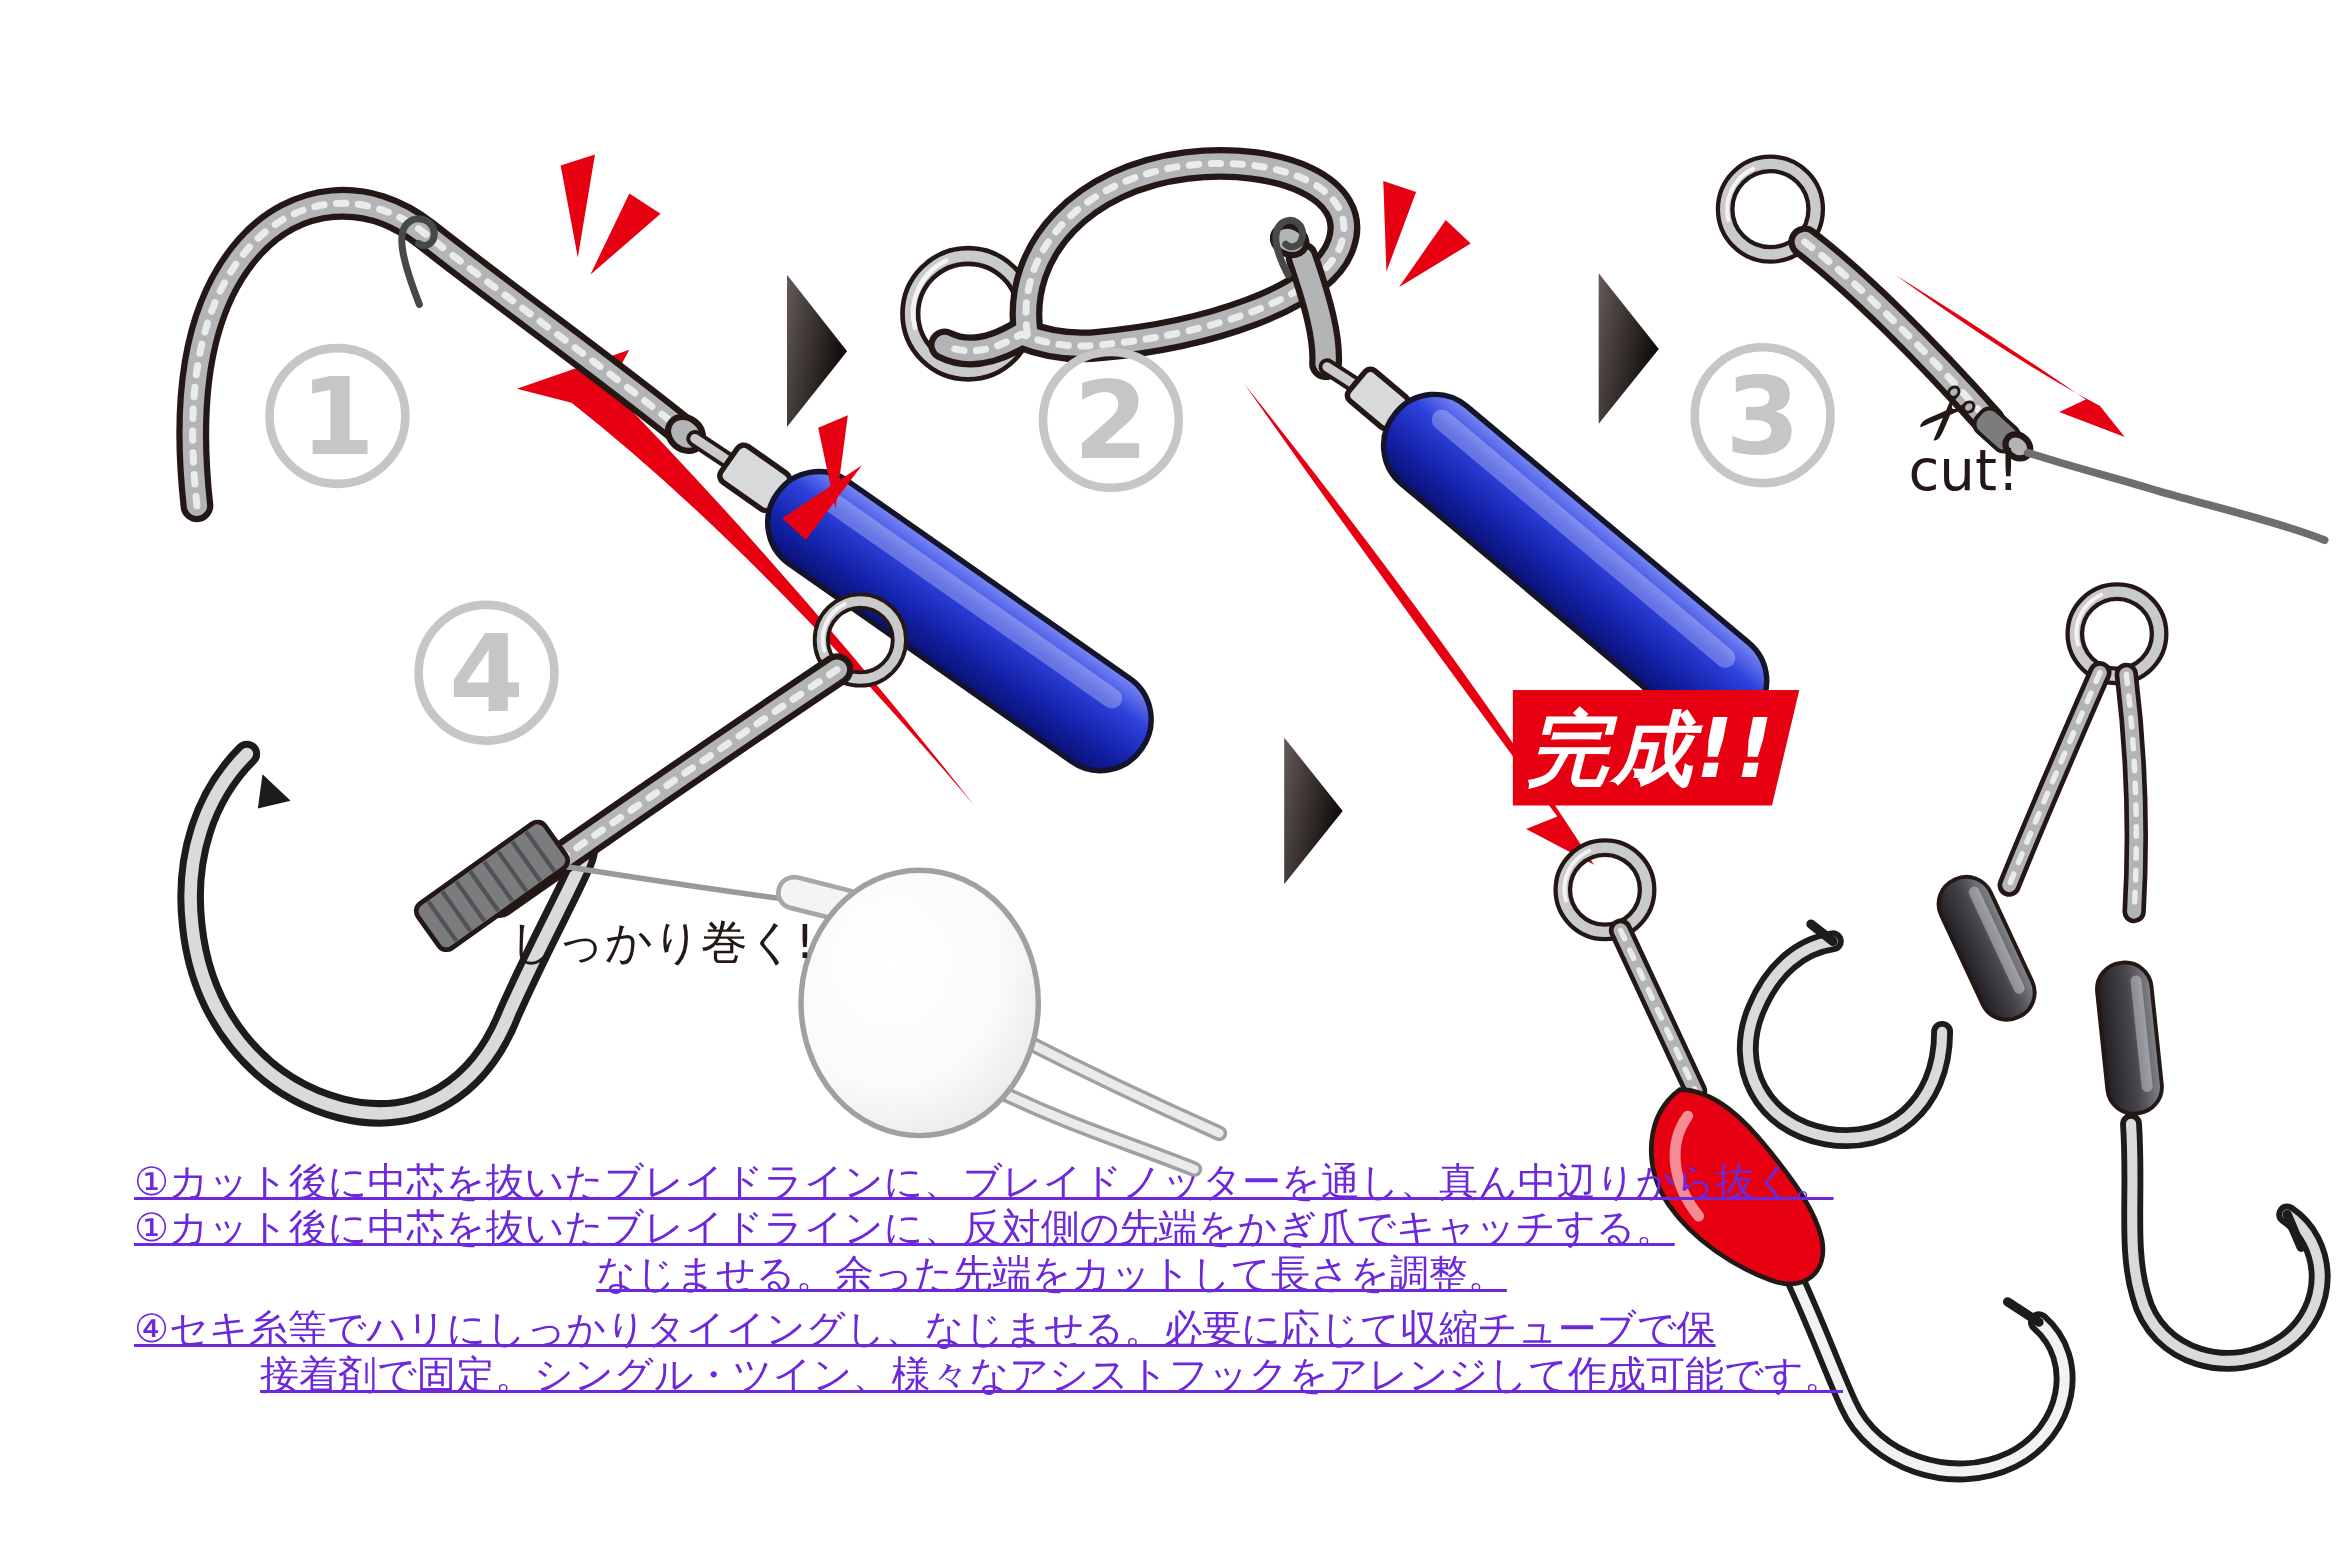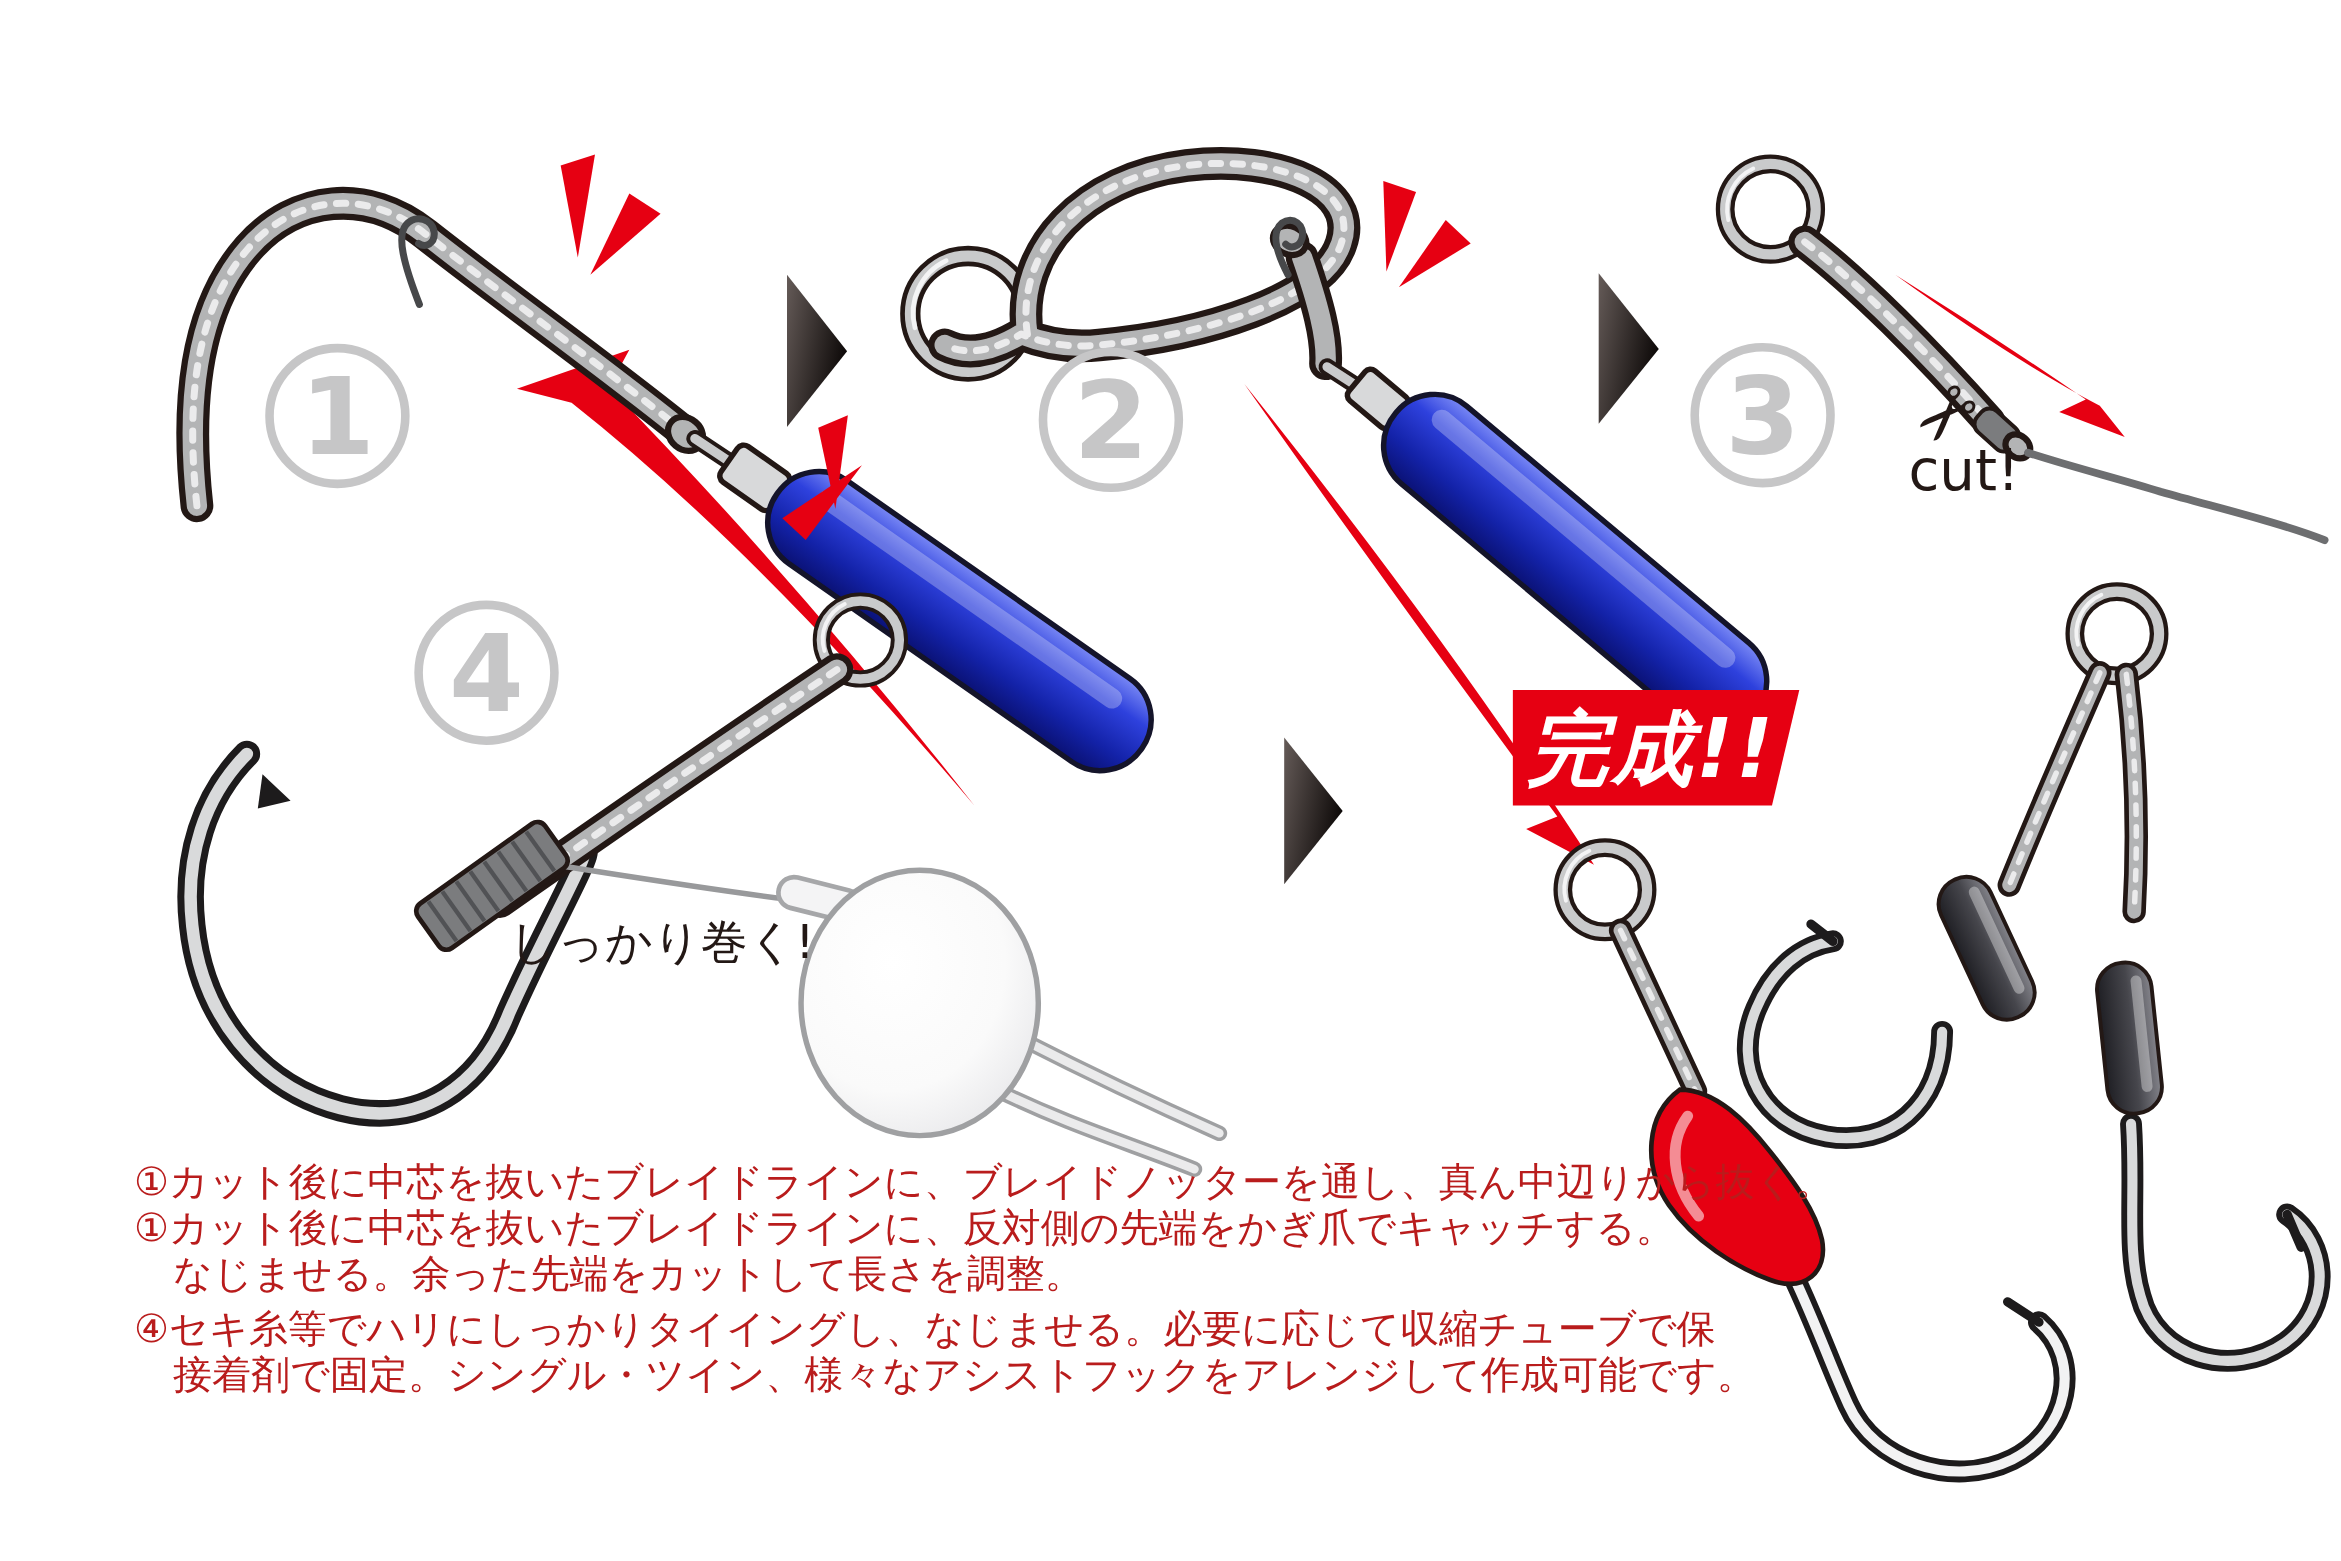--- a/index.html
+++ b/index.html
@@ -31,24 +31,24 @@
   .metal{fill:#d8d9da;stroke:#231815;stroke-width:7}
   .thinline{fill:none;stroke:#6d6e70;stroke-width:10;stroke-linecap:round}
 
   .stepnum-circle{fill:none;stroke:#c6c6c7;stroke-width:11}
   .stepnum{fill:#c6c6c7;font-size:138px;font-weight:bold;text-anchor:middle}
   .caption-jp{fill:#231815;font-size:60px}
   .caption-cut{fill:#231815;font-size:72px;text-anchor:middle}
   .scissors{fill:#231815;font-size:96px;text-anchor:middle}
   .banner-text{fill:#ffffff;font-size:104px;font-weight:bold;font-style:italic;text-anchor:middle;letter-spacing:4px}
 
-  .instructions{position:absolute;left:134px;top:1159px;width:1796px;color:#b91c1c;
-                font-size:39px;line-height:46px;letter-spacing:0;}
+  .instructions{position:absolute;left:134px;top:1159px;width:1796px;color:#6d28d9;
+                font-size:39px;line-height:46px;letter-spacing:0;text-decoration:underline;}
   .instructions .line{white-space:nowrap;}
-  .instructions .cont{padding-left:39px;}
+  .instructions .cont{padding-left:39px;text-align:center;}
   .instructions .gap{margin-top:9.4px;}
 </style>
 </head>
 <body>
 
 <div class="canvas">
 <svg viewBox="0 0 3000 2000">
   <defs>
     <linearGradient id="gBlue" x1="0" y1="0" x2="0" y2="1">
       <stop offset="0" stop-color="#7b8af5"></stop>

